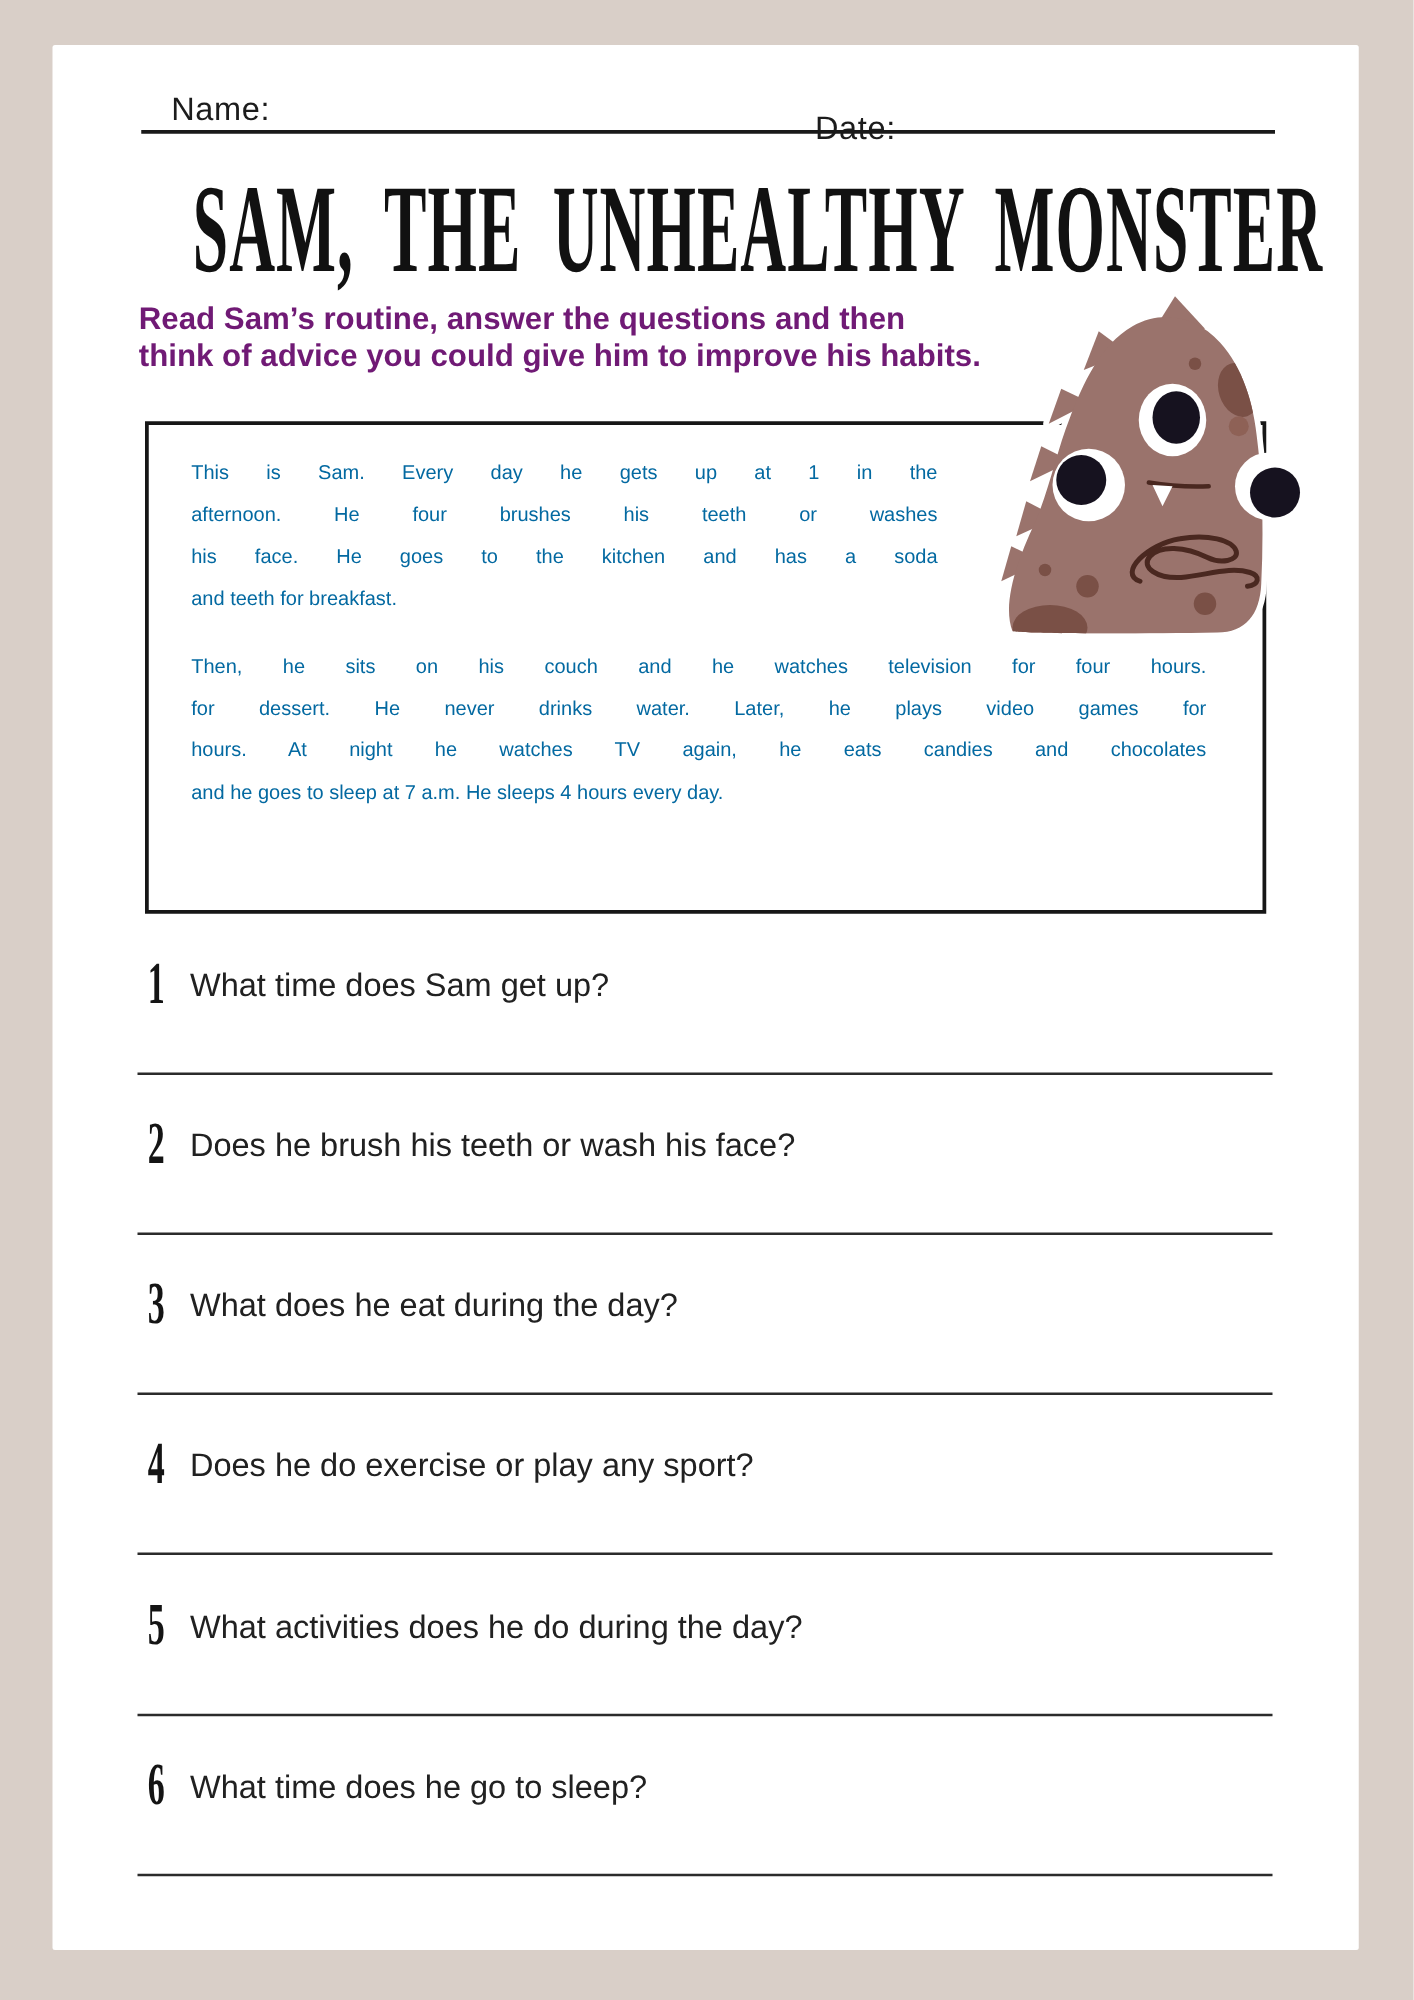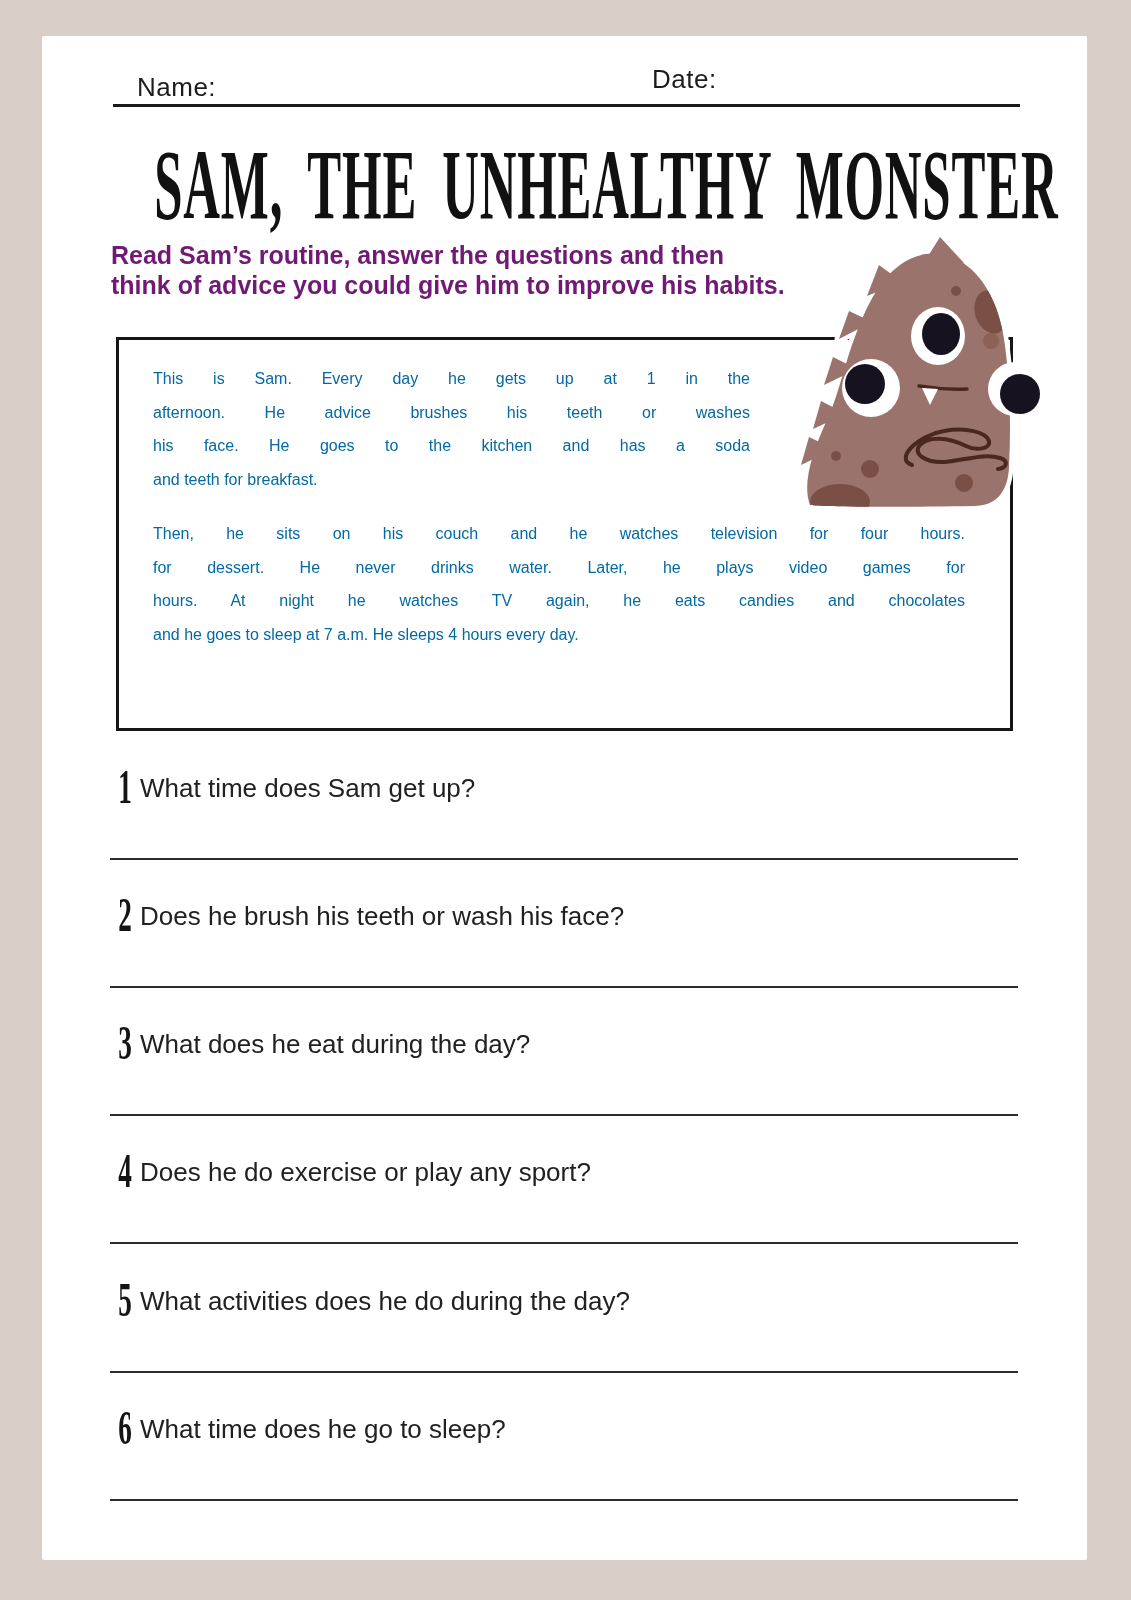--- a/index.html
+++ b/index.html
@@ -28,45 +28,45 @@
   }
   .para { position:absolute; font-size:16px; color:#0369a1; }
   .pline { height:33.5px; line-height:33.5px; white-space:nowrap; text-align:justify; text-align-last:justify; }
   .pline.last { text-align-last:left; }
   .question { position:absolute; left:112px; height:52px; display:flex; align-items:center; }
   .qnum {
     display:inline-block; width:26px; text-align:center; flex:0 0 26px;
     font-family:"Liberation Serif", serif; font-weight:700; font-size:34px; color:#141414;
     transform:scale(0.8,1.4); transform-origin:center center;
   }
-  .qtext { font-size:26px; color:#212121; margin-left:2px; white-space:nowrap; }
+  .qtext { font-size:26px; color:#212121; margin-left:14px; white-space:nowrap; }
   .answer-line { position:absolute; left:110px; width:908px; border-top:2px solid #2b2b2b; }
 </style>
 </head>
 <body>
 
 <div class="canvas">
   <div class="paper"></div>
 
   <div class="hdr-label" style="left:113px; top:72px;margin-left:24px;">Name:</div>
-  <div class="hdr-label" style="left:652px; top:64px;">Date:</div>
+  <div class="hdr-label" style="left:652px; top:87px;">Date:</div>
   <div class="hdr-rule"></div>
 
   <div class="title-wrap">
     <span class="title-text">SAM, THE UNHEALTHY MONSTER</span>
   </div>
 
   <div class="instr" style="top:241px;">Read Sam’s routine, answer the questions and then</div>
   <div class="instr" style="top:271px;">think of advice you could give him to improve his habits.</div>
 
   <div class="passage-box"></div>
 
   <div class="para" style="left:153px; top:362px; width:597px;">
     <div class="pline">This is Sam. Every day he gets up at 1 in the</div>
-    <div class="pline">afternoon. He advice brushes his teeth or washes</div>
+    <div class="pline">afternoon. He four brushes his teeth or washes</div>
     <div class="pline">his face. He goes to the kitchen and has a soda</div>
     <div class="pline last">and teeth for breakfast.</div>
   </div>
 
   <div class="para" style="left:153px; top:517px; width:812px;">
     <div class="pline">Then, he sits on his couch and he watches television for four hours.</div>
     <div class="pline">for dessert. He never drinks water. Later, he plays video games for</div>
     <div class="pline">hours. At night he watches TV again, he eats candies and chocolates</div>
     <div class="pline last">and he goes to sleep at 7 a.m. He sleeps 4 hours every day.</div>
   </div>

